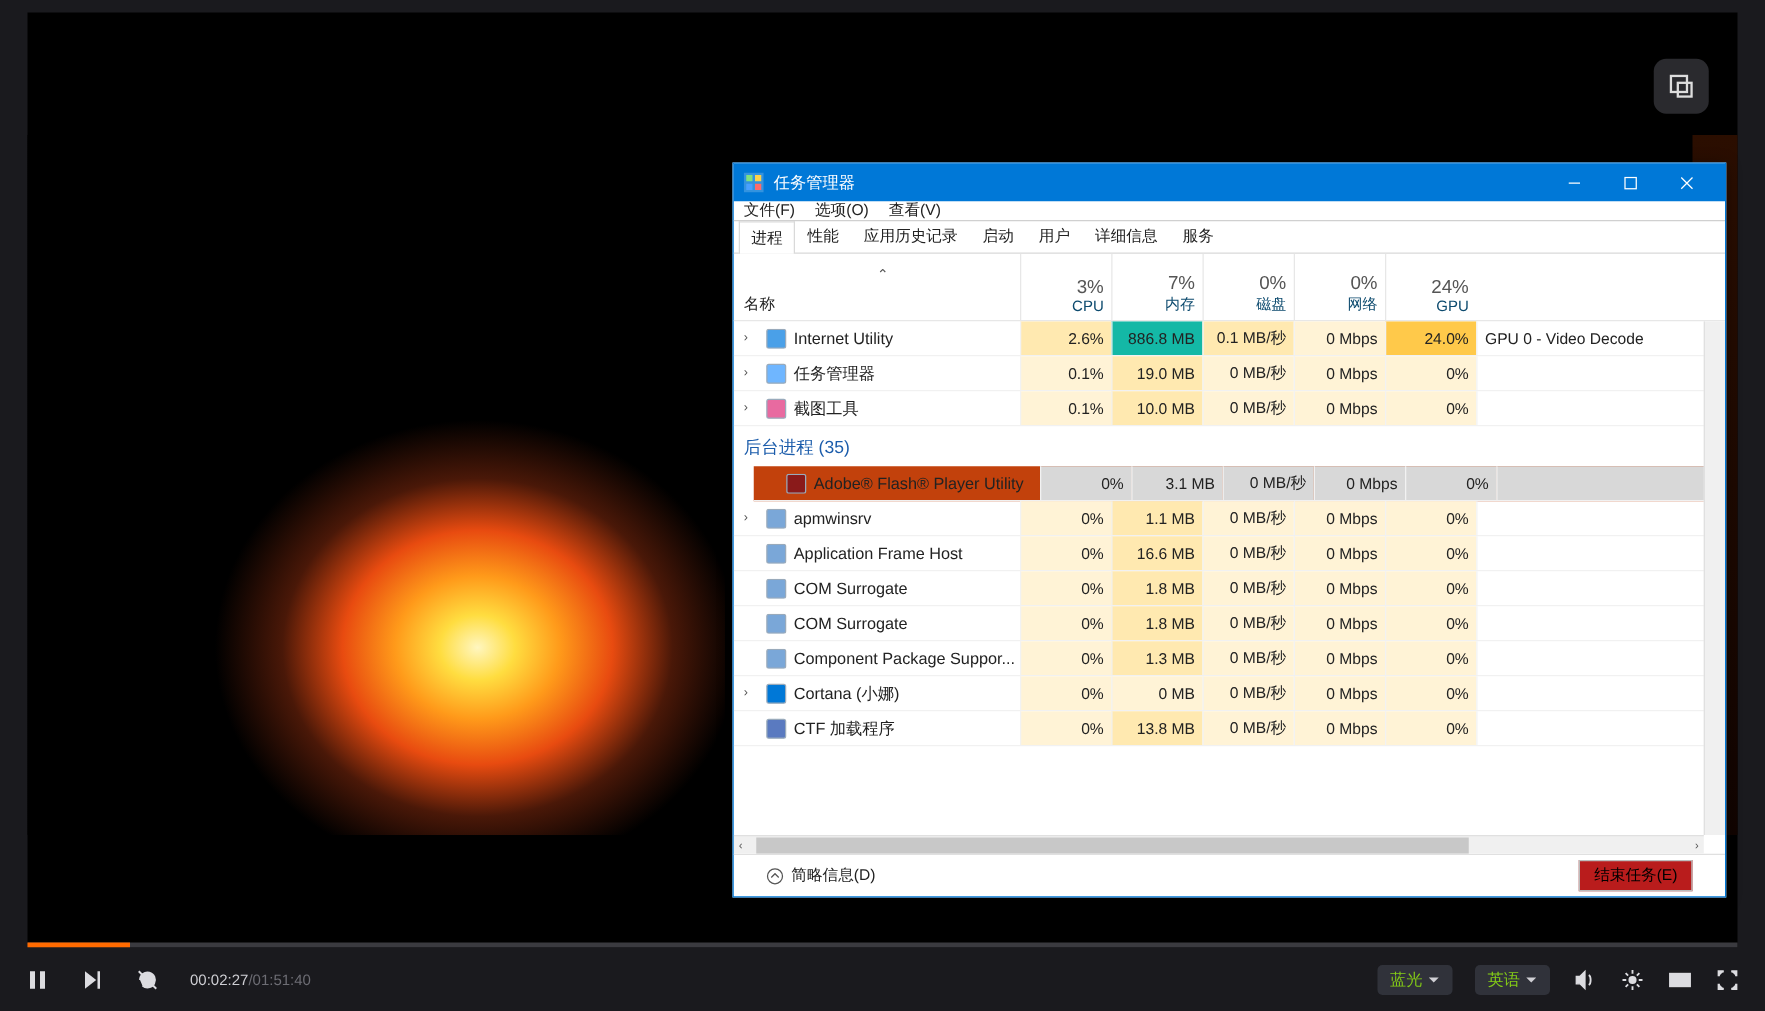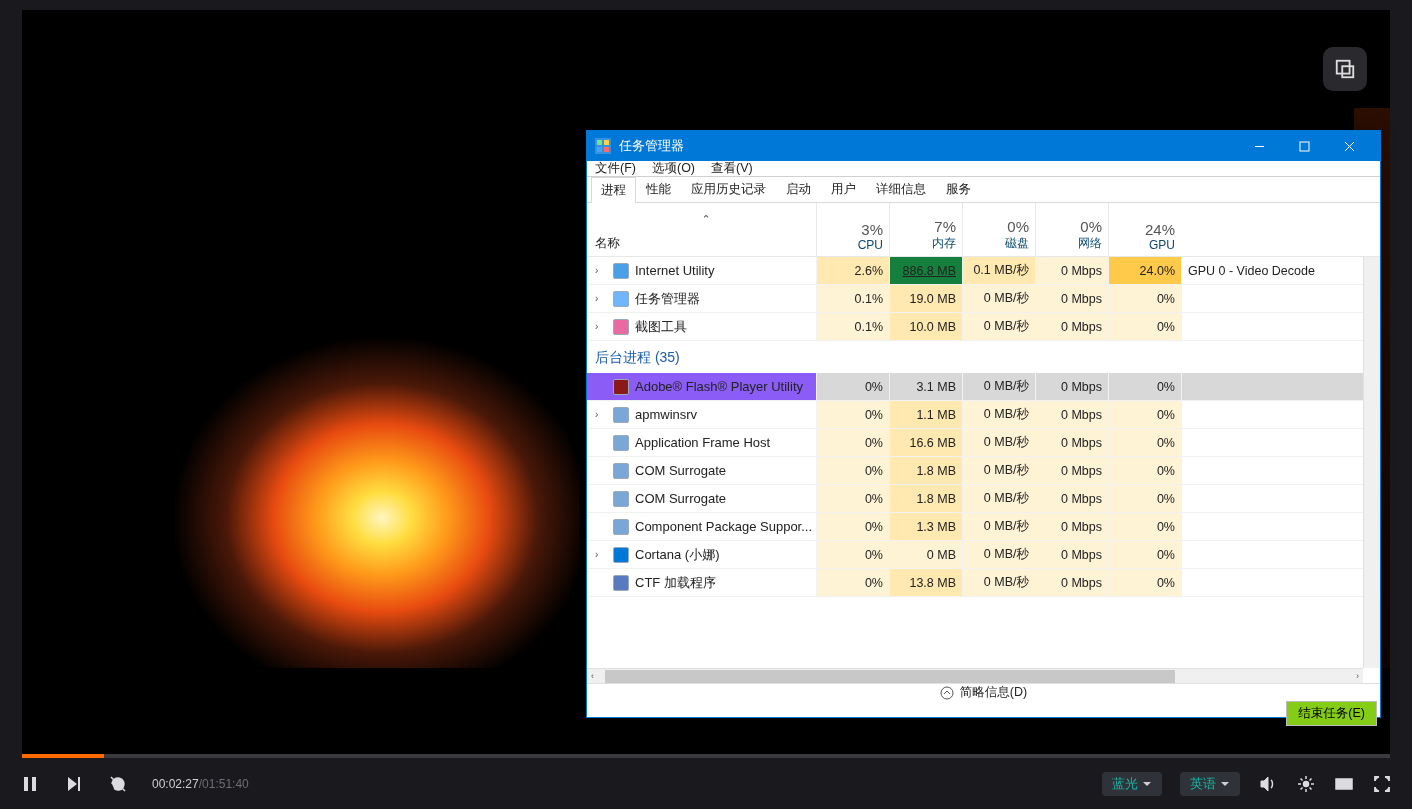--- a/index.html
+++ b/index.html
@@ -12,21 +12,21 @@
   .pip-btn { position: absolute; top: 37px; right: 23px; width: 44px; height: 44px; border-radius: 10px; background: #2a2a2e; display:flex; align-items:center; justify-content:center; }
   .pip-btn svg{ width:22px; height:22px; stroke:#ddd; fill:none; stroke-width:2; }
 
   .controls { position: absolute; left:0; right:0; bottom:0; height:51px; background:#1a1a1e; display:flex; align-items:center; padding:0 20px; color:#cfcfd4; font-size:13px; }
   .progress { position:absolute; left:22px; right:22px; bottom:51px; height:4px; background:#3a3a3f;}
   .progress-fill{ height:100%; width:6%; background:#ff6a00;}
   .ctrl-ico{ width:20px; height:20px; display:flex; align-items:center; justify-content:center; margin-right:24px; cursor:pointer;}
   .ctrl-ico svg{ width:18px;height:18px; fill:#dcdce0;}
   .time{ font-size:12px; color:#cfcfd4;}
   .time .dur{ color:#6d6d74;}
-  .right-ctrls{ margin-left:auto; display:flex; align-items:center; gap:18px; font-size:13px; color:#14b8a6;}
+  .right-ctrls{ margin-left:auto; display:flex; align-items:center; gap:18px; font-size:13px; color:#84cc16;}
   .pill{ background:#30323a; padding:3px 10px; border-radius:4px; display:flex; align-items:center; gap:4px;}
   .pill svg{ width:10px;height:10px; fill:#cfcfd4;}
   .rico{ width:20px;height:20px; display:flex;align-items:center;justify-content:center; cursor:pointer;}
   .rico svg{ width:18px;height:18px; fill:#dcdce0; stroke:#dcdce0;}
 
   
   .tm{ position:absolute; top:130px; left:586px; width:795px; height:588px; background:#fff; border:1px solid #0078d7; box-shadow:0 2px 12px rgba(0,0,0,.4); display:flex; flex-direction:column; font-size:13px; color:#222;}
   .tm-title{ height:30px; background:#0078d7; color:#fff; display:flex; align-items:center; padding:0 8px; }
   .tm-title-icon{ width:16px;height:16px; margin-right:8px; }
   .tm-sys{ margin-left:auto; display:flex;}
@@ -45,31 +45,31 @@
   .c-cpu{flex:0 0 73px;} .c-mem{flex:0 0 73px;} .c-dsk{flex:0 0 73px;} .c-net{flex:0 0 73px;} .c-gpu{flex:0 0 73px;}
   .c-eng{ flex:1; align-items:flex-start;}
   .tm-body{ flex:1; overflow:hidden; position:relative;}
   .grp{ color:#1b5cab; font-size:14px; padding:8px 8px 6px;}
   .row{ display:flex; height:28px; align-items:center; border-bottom:1px solid #f1f1f1;}
   .row .name{ flex:0 0 229px; display:flex; align-items:center; padding-left:8px; gap:6px; white-space:nowrap; overflow:hidden;}
   .row .exp{ width:12px; font-size:10px; color:#555;}
   .row .ico{ width:16px;height:16px; background:#e0e6f5; border:1px solid #9ab; border-radius:2px; flex-shrink:0;}
   .cell{ border-left:1px solid #f2f2f2; height:100%; display:flex; align-items:center; justify-content:flex-end; padding:0 6px; font-size:12.5px;}
   .cell.lt{ justify-content:flex-start;}
-  .h1{ background:#fff3d6;} .h2{ background:#ffe9b0;} .h3{ background:#15803d;text-decoration:underline;} .h4{ background:#ffc94a;}
-  .sel{ background:#8b5cf6;}
+  .h1{ background:#fff3d6;} .h2{ background:#ffe9b0;} .h3{ background:#14b8a6;} .h4{ background:#ffc94a;}
+  .sel{ background:#c2410c;margin-left:16px;}
   .row.sel .cell{ background:#d8d8d8 !important;}
   .sb{ position:absolute; top:0; right:0; bottom:15px; width:17px; background:#f0f0f0; border-left:1px solid #e0e0e0;}
   .sb-h{ position:absolute; left:0; right:17px; bottom:0; height:15px; background:#f0f0f0; border-top:1px solid #e0e0e0; display:flex; align-items:center; justify-content:space-between;}
   .sb-h span{ font-size:9px; color:#555; padding:0 4px;}
   .sb-thumb-h{ position:absolute; left:18px; height:13px; top:1px; width:570px; background:#c8c8c8;}
-  .tm-foot{ height:34px; border-top:1px solid #e0e0e0; display:flex; align-items:center; padding:0 3px;flex-direction:column;}
+  .tm-foot{ height:34px; border-top:1px solid #e0e0e0; display:flex; align-items:center; padding:0 26px;}
   .tm-foot .less{ display:flex; align-items:center; gap:6px; font-size:12.5px; cursor:pointer;}
   .tm-foot .less svg{ width:14px;height:14px;}
-  .endbtn{ margin-left:auto; background:#84cc16; border:1px solid #bcbcbc; padding:3px 11px; font-size:12.5px; cursor:pointer;}
+  .endbtn{ margin-left:auto; background:#b91c1c; border:1px solid #bcbcbc; padding:3px 11px; font-size:12.5px; cursor:pointer;}
 </style>
 </head>
 <body>
 
 <div class="video-area">
   <div class="video-frame"></div>
   <div class="video-frame-right"></div>
   <div class="pip-btn">
     <svg viewBox="0 0 24 24">
         <rect x="3" y="3" width="14" height="14"></rect>

